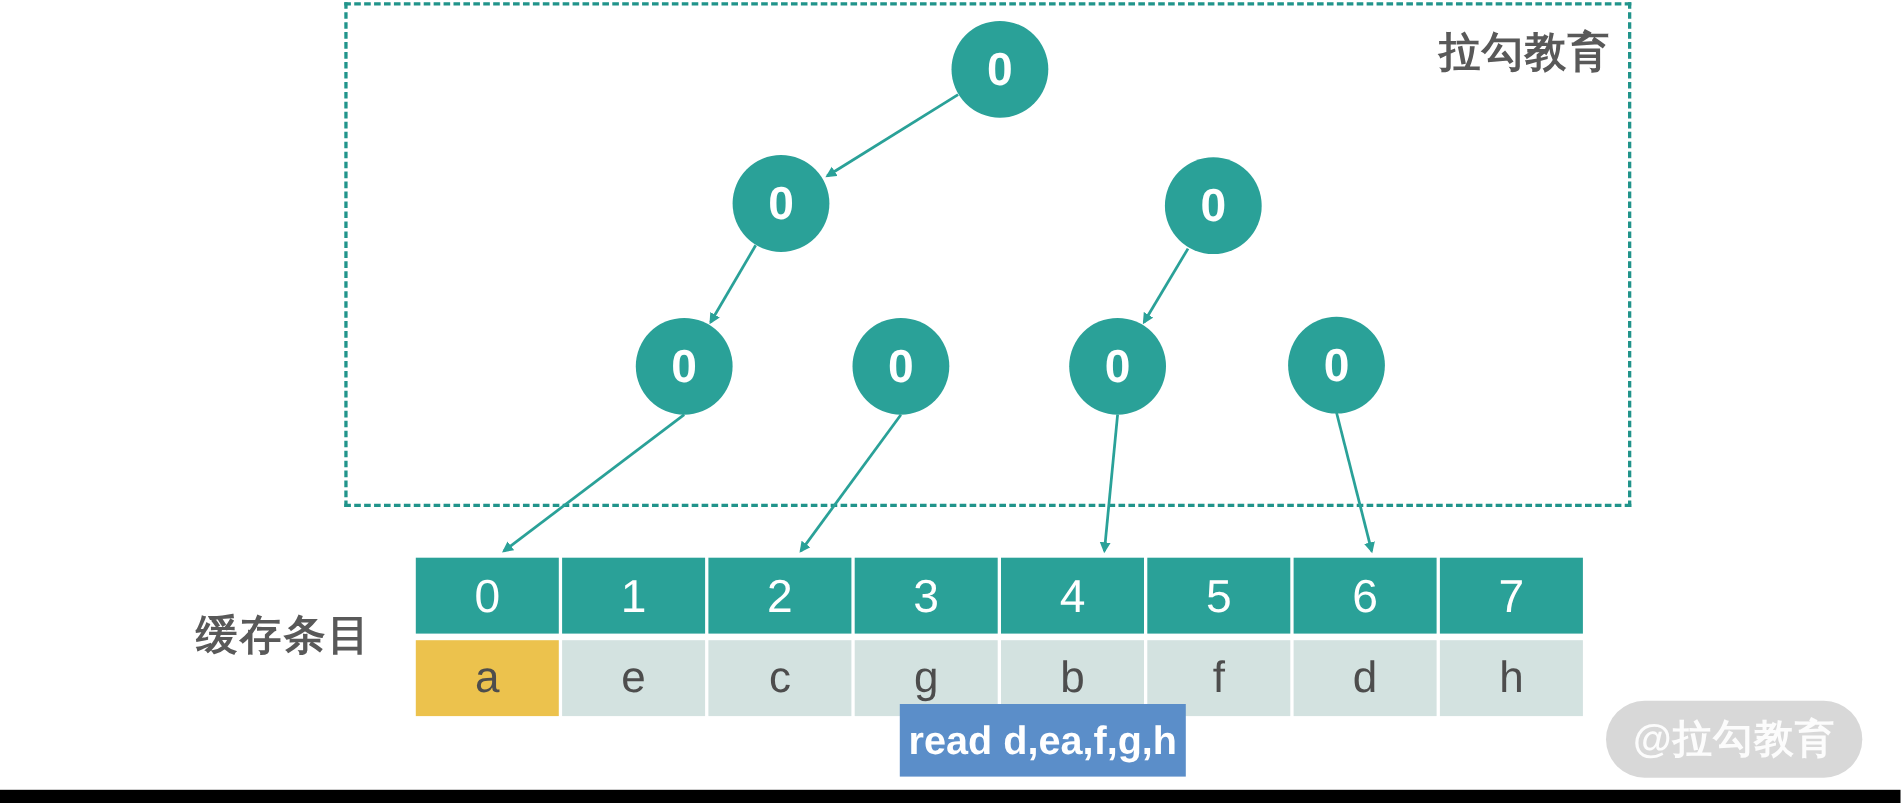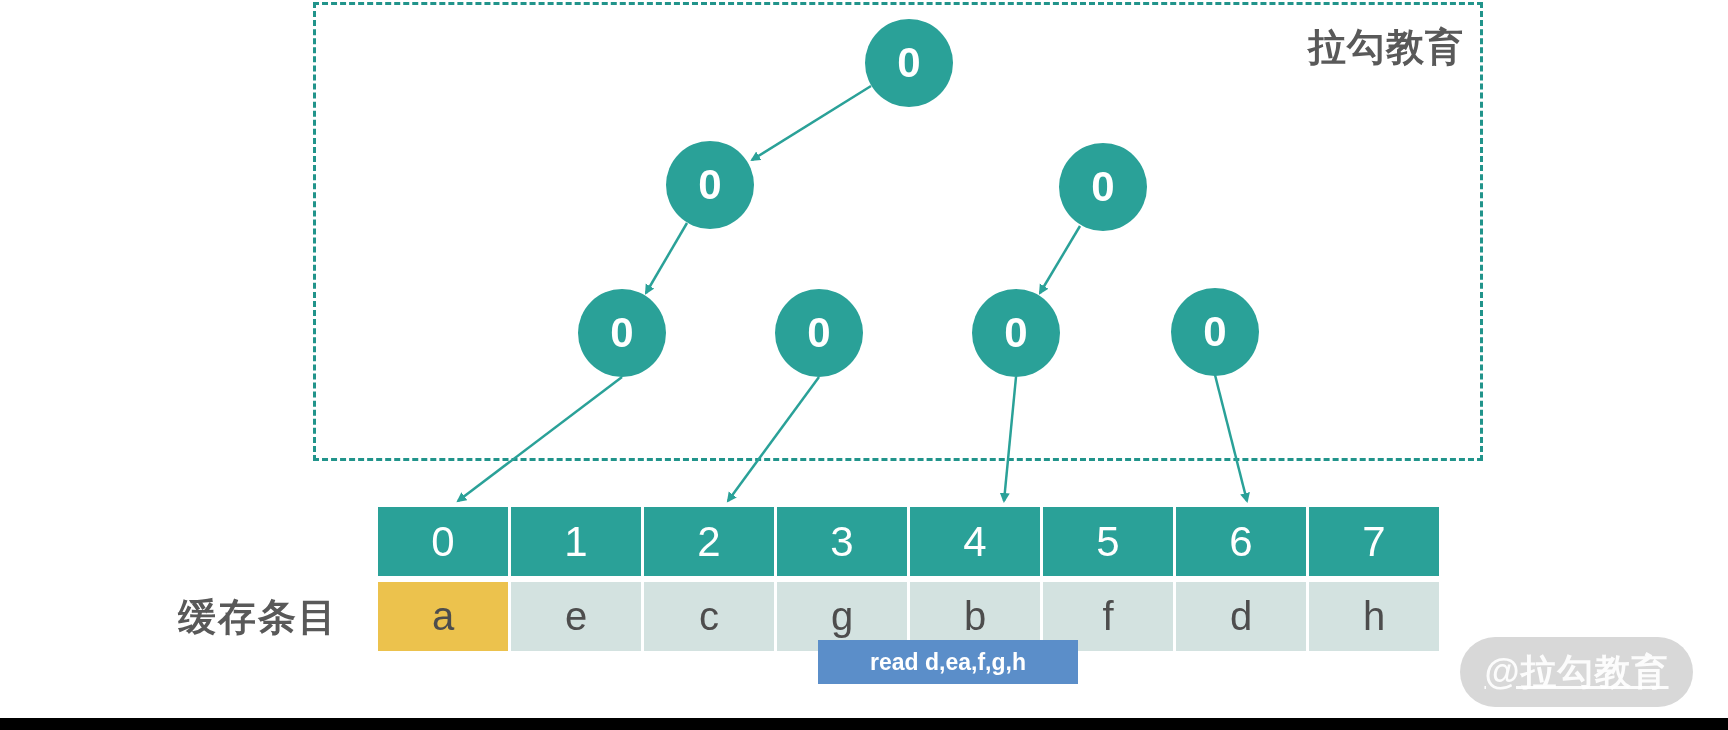--- a/index.html
+++ b/index.html
@@ -88,52 +88,50 @@
   }
   .cell.letter.highlight { background: #ecc24d; }
 
   .cache-label {
     position: absolute;
     left: 178px; top: 552px;
     font-size: 38px;
     font-weight: 600;
     color: #595959;
     letter-spacing: 2px;
-    margin-top: 40px;
   }
 
   
   .read-badge {
     position: absolute;
     left: 818px; top: 640px;
-    width: 260px; height: 44px;
+    width: 260px; height: 66px;
     background: #5b8ec9;
     color: #ffffff;
-    font-size: 23px;
+    font-size: 36px;
     font-weight: 600;
     display: flex;
     align-items: center;
     justify-content: center;
   }
 
   
   .watermark {
     position: absolute;
     left: 1460px; top: 637px;
     width: 233px; height: 70px;
     border-radius: 35px;
     background: #d8d8d8;
     color: rgba(255,255,255,0.92);
     font-size: 36px;
     font-weight: 600;
     display: flex;
     align-items: center;
     justify-content: center;
     letter-spacing: 1px;
-    text-decoration: underline;
   }
 
   
   .bottom-bar {
     position: absolute;
     left: 0; top: 718px;
     width: 1728px; height: 12px;
     background: #000000;
   }
 </style>

